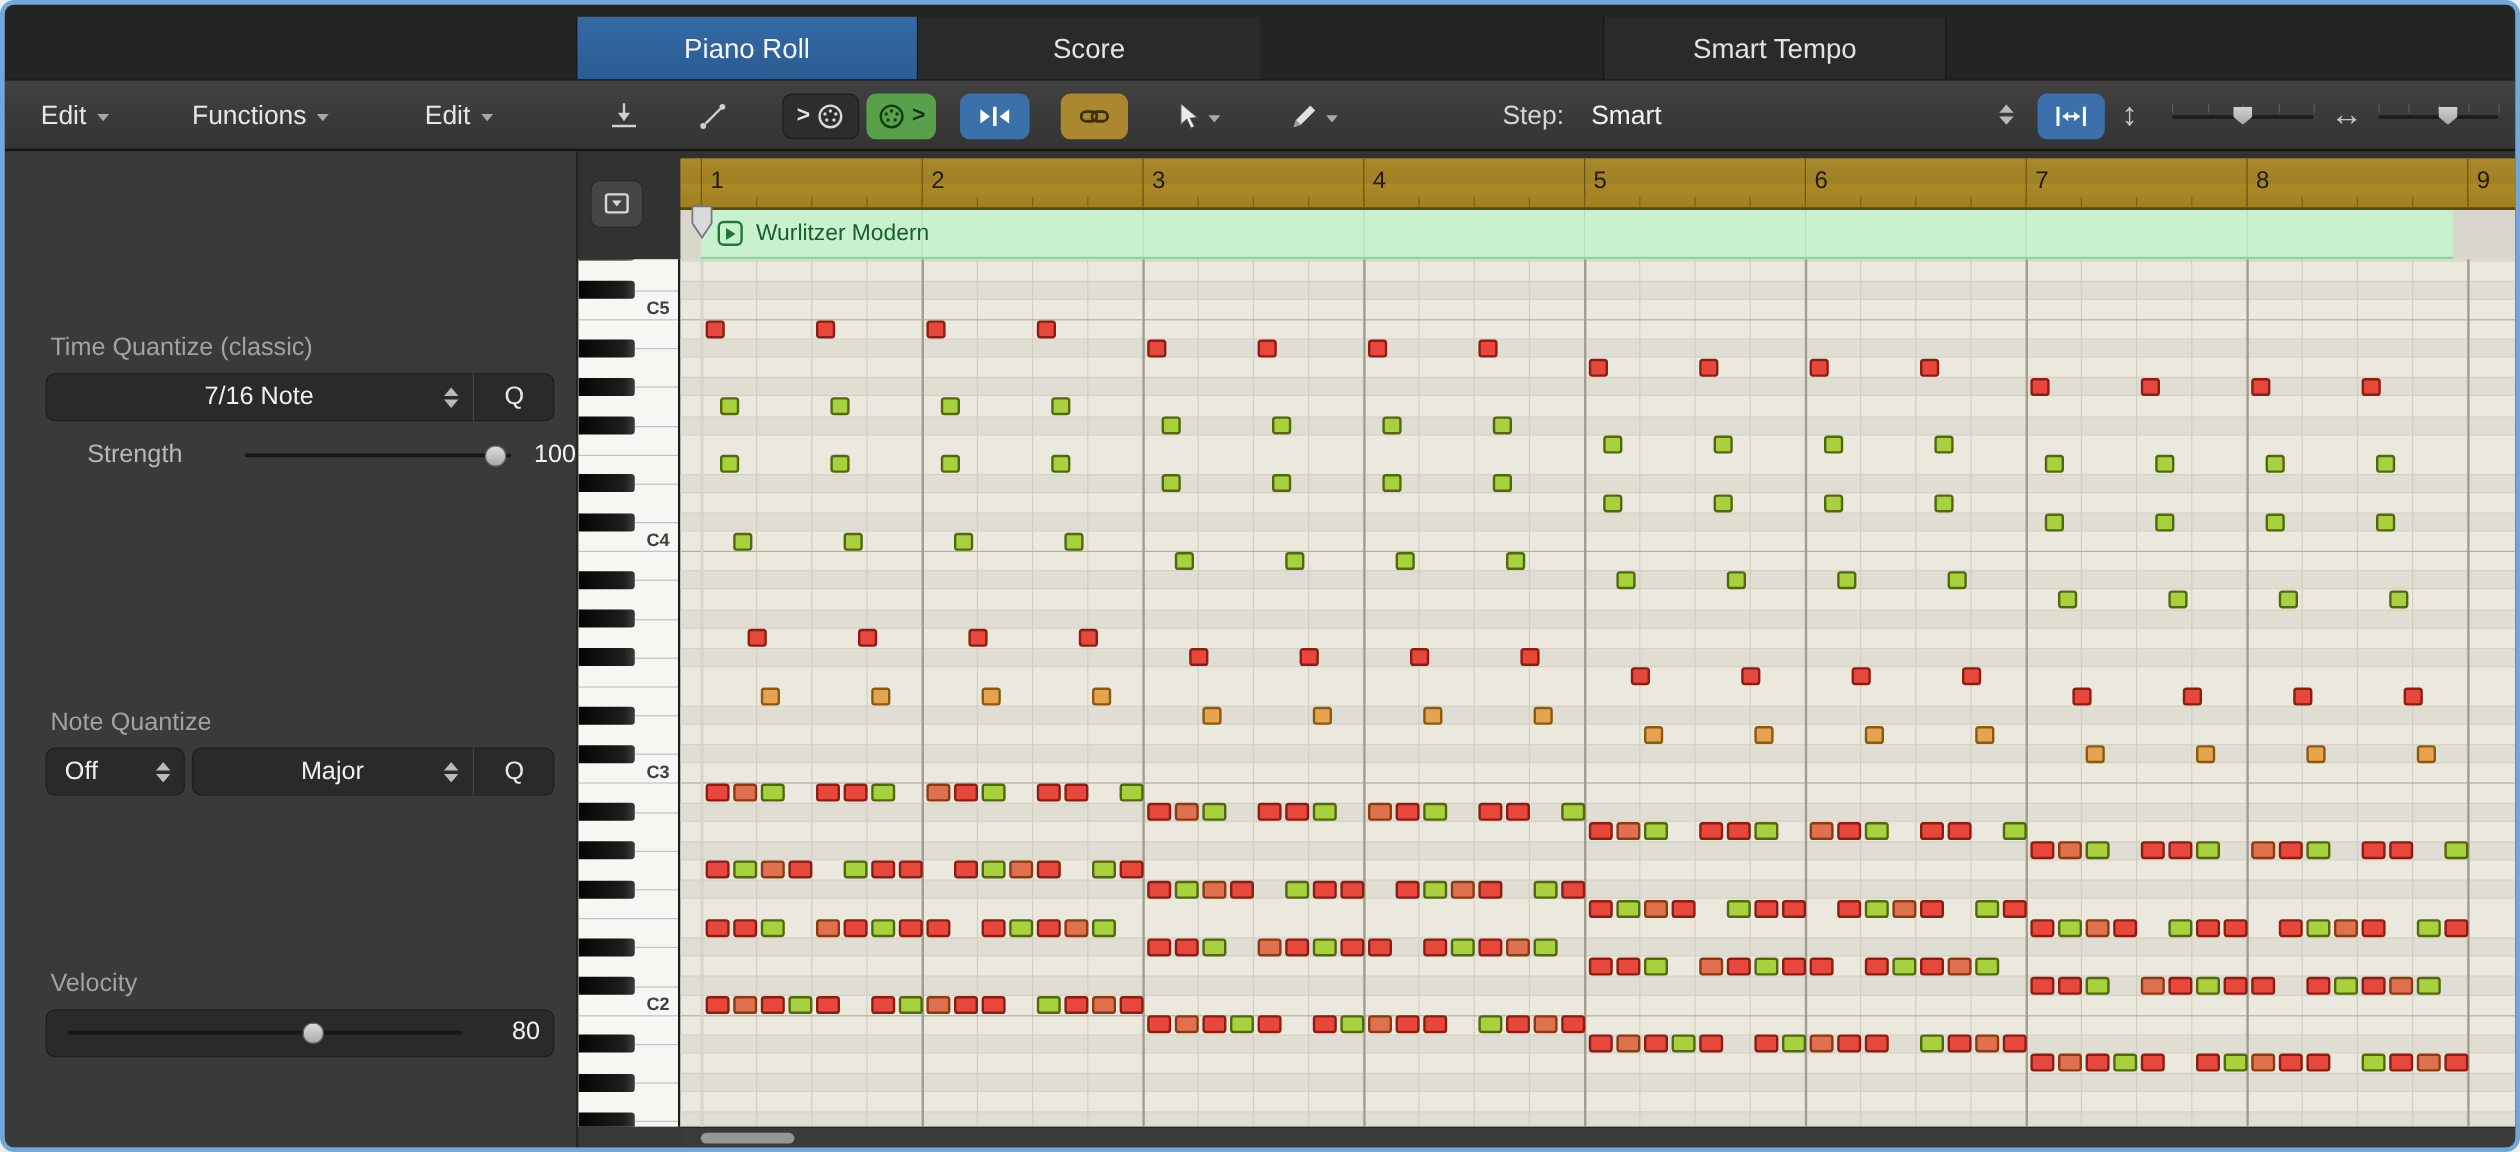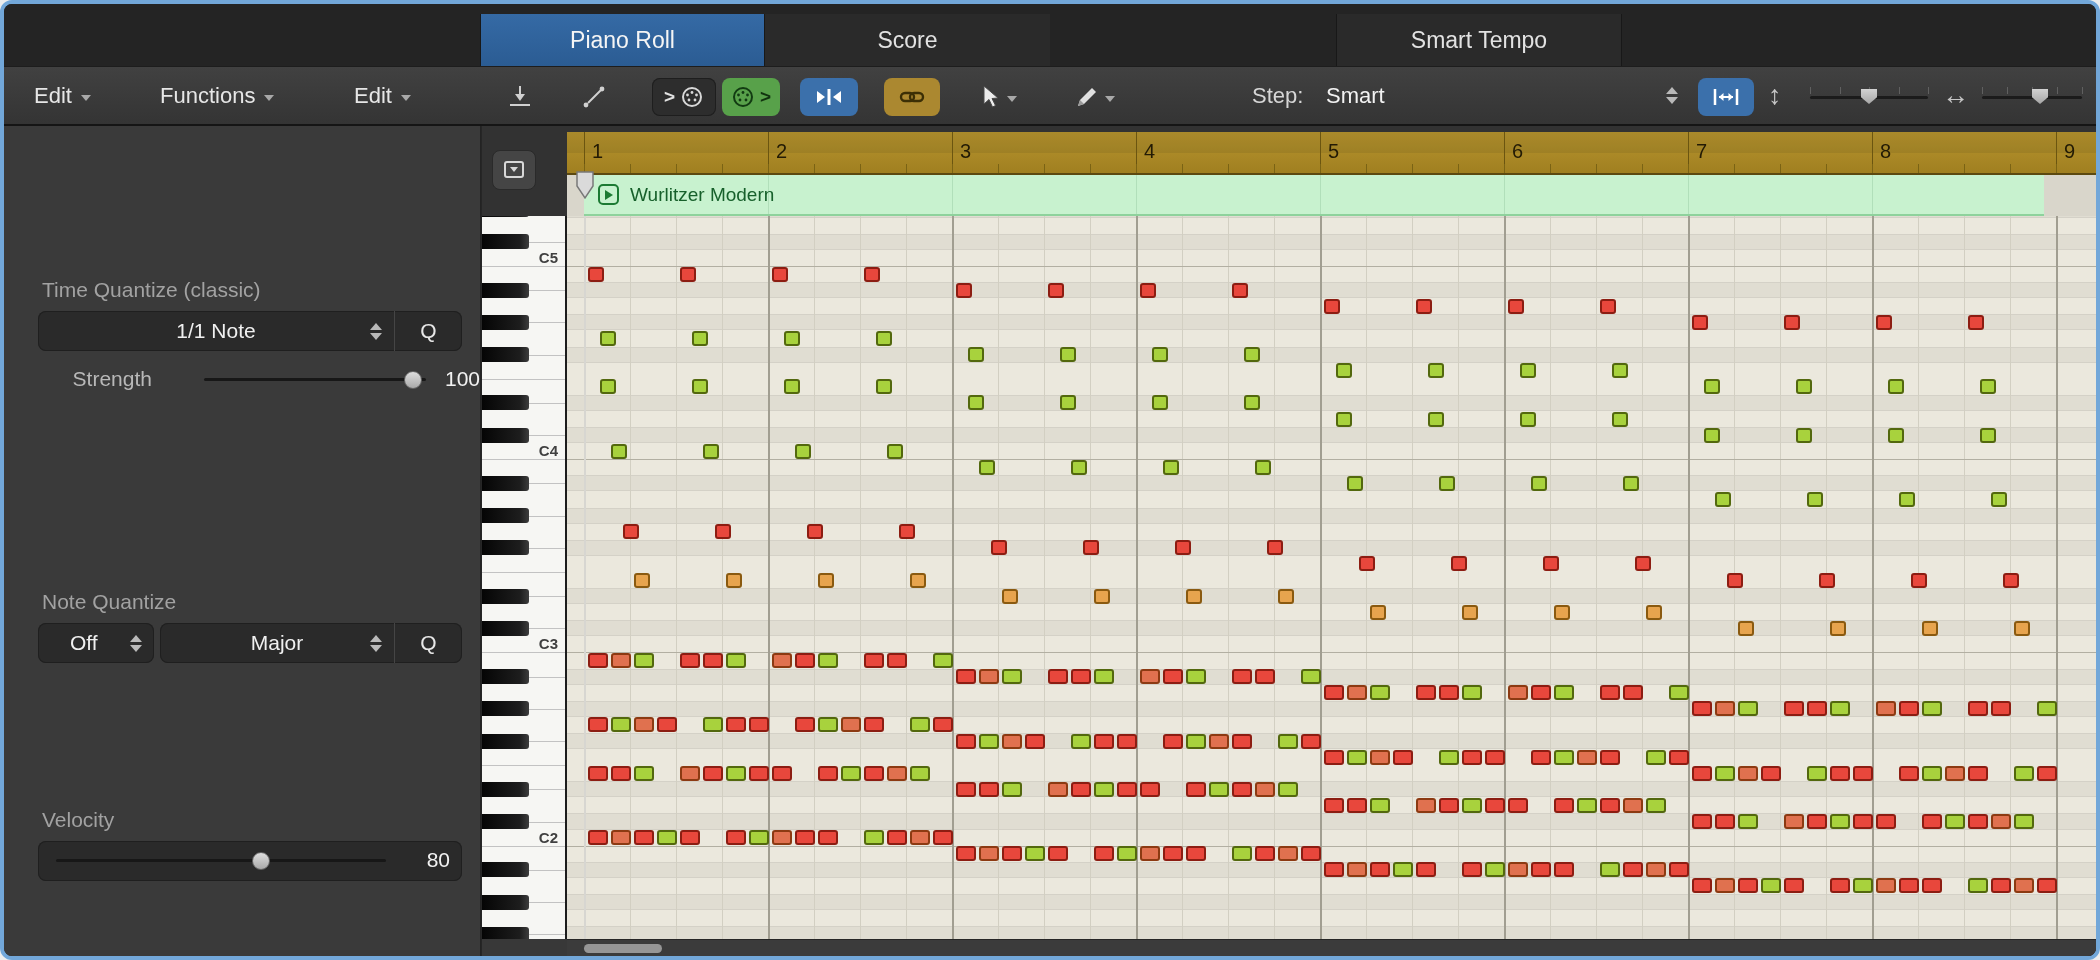--- a/index.html
+++ b/index.html
@@ -42,21 +42,21 @@
 
   
   .content{position:absolute;left:0;top:122px;width:2092px;height:830px}
 
   
   .inspector{position:absolute;left:0;top:0;width:477px;height:100%;background:#3a3a3a;border-right:1px solid #232323}
   .ins-title{position:absolute;left:38px;font-size:21px;color:#a2a2a2}
   .pill{position:absolute;height:40px;background:#2a2a2a;border-radius:8px;display:flex;align-items:stretch;overflow:hidden;box-shadow:inset 0 0 0 1px #1f1f1f}
   .pill-main{flex:1;position:relative;display:flex;align-items:center;justify-content:center;font-size:21px;color:#f0f0f0}
   .pill-main .ud{position:absolute;right:12px}
-  .pill-left{justify-content:flex-start;padding-left:32px}
+  .pill-left{justify-content:flex-start;padding-left:16px}
   .pill-q{width:68px;border-left:1px solid #454545;display:flex;align-items:center;justify-content:center;font-size:21px;color:#e8e8e8}
   .srow{position:absolute;left:34px;width:424px;height:26px}
   .slabel{position:absolute;left:0;width:114px;text-align:right;font-size:21px;color:#b8b8b8;line-height:26px}
   .svalue{position:absolute;left:386px;width:56px;text-align:right;font-size:21px;color:#f2f2f2;line-height:26px}
   .ins-track{position:absolute;height:3px;background:#171717;border-radius:2px}
   .ins-knob{position:absolute;top:1.5px;left:50%;width:18px;height:18px;border-radius:50%;
             background:linear-gradient(#dedede,#a9a9a9);border:1px solid #666;transform:translate(-50%,-50%)}
   .vvalue{position:absolute;left:368px;width:44px;text-align:right;font-size:21px;color:#f2f2f2;top:7px}
 
   
@@ -233,21 +233,21 @@
       <div class="zknob" style="left: 58%;"></div>
     </div>
   </div>
 
   <div class="content">
 
     <aside class="inspector">
       <div class="ins-title" style="top:152px">Time Quantize (classic)</div>
       <div class="pill" style="top:185px;left:34px;width:424px">
         <div class="pill-main">
-          <span>1/1 Note</span>
+          <span>7/16 Note</span>
           <span class="ud">
                 <i class="up"></i>
                 <i class="dn"></i>
               </span>
         </div>
         <div class="pill-q">Q</div>
       </div>
 
       <div class="srow" style="top:240px">
         <div class="slabel">Strength</div>

